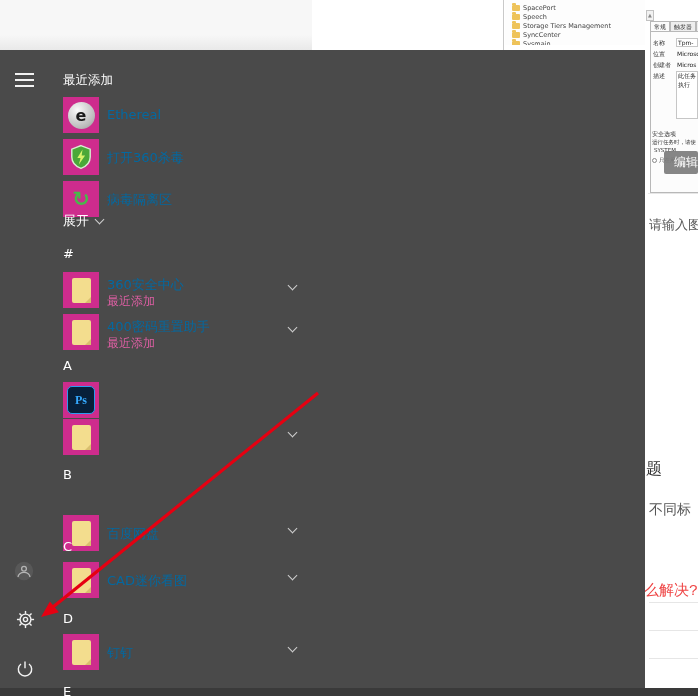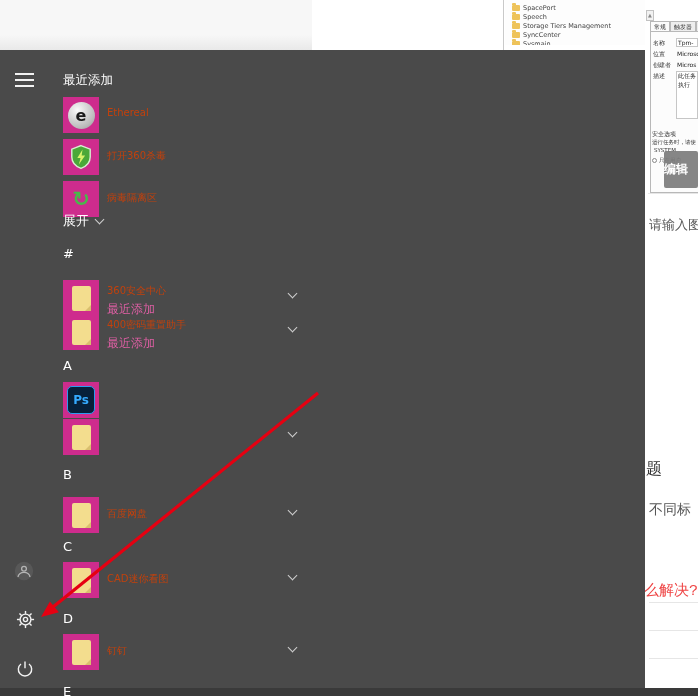--- a/index.html
+++ b/index.html
@@ -18,38 +18,38 @@
   .scrollbox { position:absolute; left:646px; top:10px; width:8px; height:11px; background:#f2f2f2; border:1px solid #c2c2c2;
     font-size:5px; color:#888; text-align:center; line-height:9px; }
   .props { position:absolute; left:650px; top:31px; width:48px; height:162px; background:#fcfcfc; border:1px solid #b8b8b8; border-right:none; }
   .tabbar { position:absolute; left:650px; top:21px; width:48px; height:11px; display:flex; font-size:6px; color:#333; }
   .tab { padding:1px 3px; border:1px solid #b8b8b8; border-bottom:none; background:#eee; white-space:nowrap; }
   .tab.sel { background:#fcfcfc; }
   .prow { position:absolute; font-size:6px; color:#333; white-space:nowrap; }
   .pval { position:absolute; font-size:6px; color:#222; white-space:nowrap; }
   .pbox { position:absolute; border:1px solid #c6c6c6; background:#fff; font-size:6px; color:#222; padding:0 1px; overflow:hidden; }
   .radio-dot { display:inline-block; width:5px; height:5px; border:1px solid #888; border-radius:50%; margin-right:2px; vertical-align:middle; }
-  .edit-overlay { position:absolute; left:664px; top:151px; width:34px; height:37px; background:rgba(125,125,125,.93);
-    border-radius:2px; color:#fff; font-size:12px; display:flex; align-items:center; justify-content:flex-start; overflow:hidden;font-weight:bold; }
+  .edit-overlay { position:absolute; left:664px; top:151px; width:34px; height:23px; background:rgba(125,125,125,.93);
+    border-radius:2px; color:#fff; font-size:12px; display:flex; align-items:center; justify-content:flex-end; overflow:hidden; }
   .hline { position:absolute; height:1px; background:#e6e6e6; }
   .caption { position:absolute; left:649px; top:216px; font-size:13px; color:#595959; white-space:nowrap; }
   .frag-head { position:absolute; left:646px; top:459px; font-size:16px; color:#333; }
   .frag-line { position:absolute; left:649px; top:501px; font-size:14px; color:#555; white-space:nowrap; }
   .frag-q { position:absolute; left:644px; top:581px; font-size:15px; color:#ef4444; white-space:nowrap;font-family:Liberation Mono, monospace; }
 
   
   .menu { position:absolute; left:0; top:50px; width:645px; height:646px; background:#4a4a4a; }
   .rail-icon { position:absolute; color:#f2f2f2; }
   .hamburger span { display:block; width:19px; height:2px; background:#f2f2f2; margin-bottom:4px; }
   .sec-head { position:absolute; left:63px; color:#fff; font-size:13px; }
   .expand-row { position:absolute; left:63px; color:#fff; font-size:13px; display:flex; align-items:center; gap:7px; }
   .chev { width:7px; height:7px; border-right:1.4px solid #cfcfcf; border-bottom:1.4px solid #cfcfcf; transform:rotate(45deg); margin-top:-4px; }
   .app-row { position:absolute; left:63px; width:250px; height:36px; }
   .tile36 { position:absolute; left:0; top:0; width:36px; height:36px; background:#ce2c8d; display:flex; align-items:center; justify-content:center; }
-  .app-label { position:absolute; left:44px; top:10px; color:#c2410c; font-size:10px; white-space:nowrap; }
+  .app-label { position:absolute; left:44px; top:10px; color:#0369a1; font-size:13px; white-space:nowrap; }
   .app-label.two { top:4px; }
   .app-sub { position:absolute; left:44px; top:21px; color:#e05fa5; font-size:12px; white-space:nowrap; }
   .row-chev { position:absolute; left:226px; top:14px; }
   .doc-ic { width:19px; height:25px; background:#f3dd8e; border-radius:2px; position:relative; }
   .doc-ic:after { content:""; position:absolute; right:0; bottom:0; border-left:6px solid transparent; border-bottom:6px solid #d9bf6e; }
   .eth-circle { width:27px; height:27px; border-radius:50%; background:radial-gradient(circle at 35% 30%, #fafafa, #b9b9b9 70%, #8d8d8d);
     display:flex; align-items:center; justify-content:center; color:#1a1a1a; font-size:16px; font-weight:bold; }
   .quar { font-size:21px; font-weight:bold; color:#49b84a; line-height:1; }
   .ps-inner { width:28px; height:28px; background:#07203a; border:1px solid #2d9bf0; border-radius:5px;
     color:#35aaff; font-size:12px; font-weight:bold; display:flex; align-items:center; justify-content:center; }
@@ -182,54 +182,54 @@
       </div>
     <span class="app-label">病毒隔离区</span>
   </div>
 
   <div class="expand-row" style="top:212px;">
     <span>展开</span>
     <span class="chev"></span>
   </div>
 
   <div class="sec-head" style="top:246px;">#</div>
-  <div class="app-row" style="top:272px;margin-top:8px;">
+  <div class="app-row" style="top:272px;">
     <div class="tile36">
         <div class="doc-ic"></div>
       </div>
     <span class="app-label two">360安全中心</span>
     <span class="app-sub">最近添加</span>
     <span class="chev row-chev"></span>
   </div>
   <div class="app-row" style="top:314px;">
     <div class="tile36">
         <div class="doc-ic"></div>
       </div>
     <span class="app-label two">400密码重置助手</span>
     <span class="app-sub">最近添加</span>
     <span class="chev row-chev"></span>
   </div>
 
   <div class="sec-head" style="top:358px;">A</div>
-  <div class="app-row" style="top:382px;">
+  <div class="app-row" style="top:382px;font-family:Liberation Serif, serif;">
     <div class="tile36">
         <div class="ps-inner">
           <span>Ps</span>
         </div>
       </div>
   </div>
   <div class="app-row" style="top:419px;">
     <div class="tile36">
         <div class="doc-ic"></div>
       </div>
     <span class="chev row-chev"></span>
   </div>
 
   <div class="sec-head" style="top:467px;">B</div>
-  <div class="app-row" style="top:497px;padding-left:43px;">
+  <div class="app-row" style="top:515px;padding-left:43px;">
     <div class="tile36">
         <div class="doc-ic"></div>
       </div>
     <span class="app-label">百度网盘</span>
     <span class="chev row-chev"></span>
   </div>
 
   <div class="sec-head" style="top:539px;">C</div>
   <div class="app-row" style="top:562px;">
     <div class="tile36">

